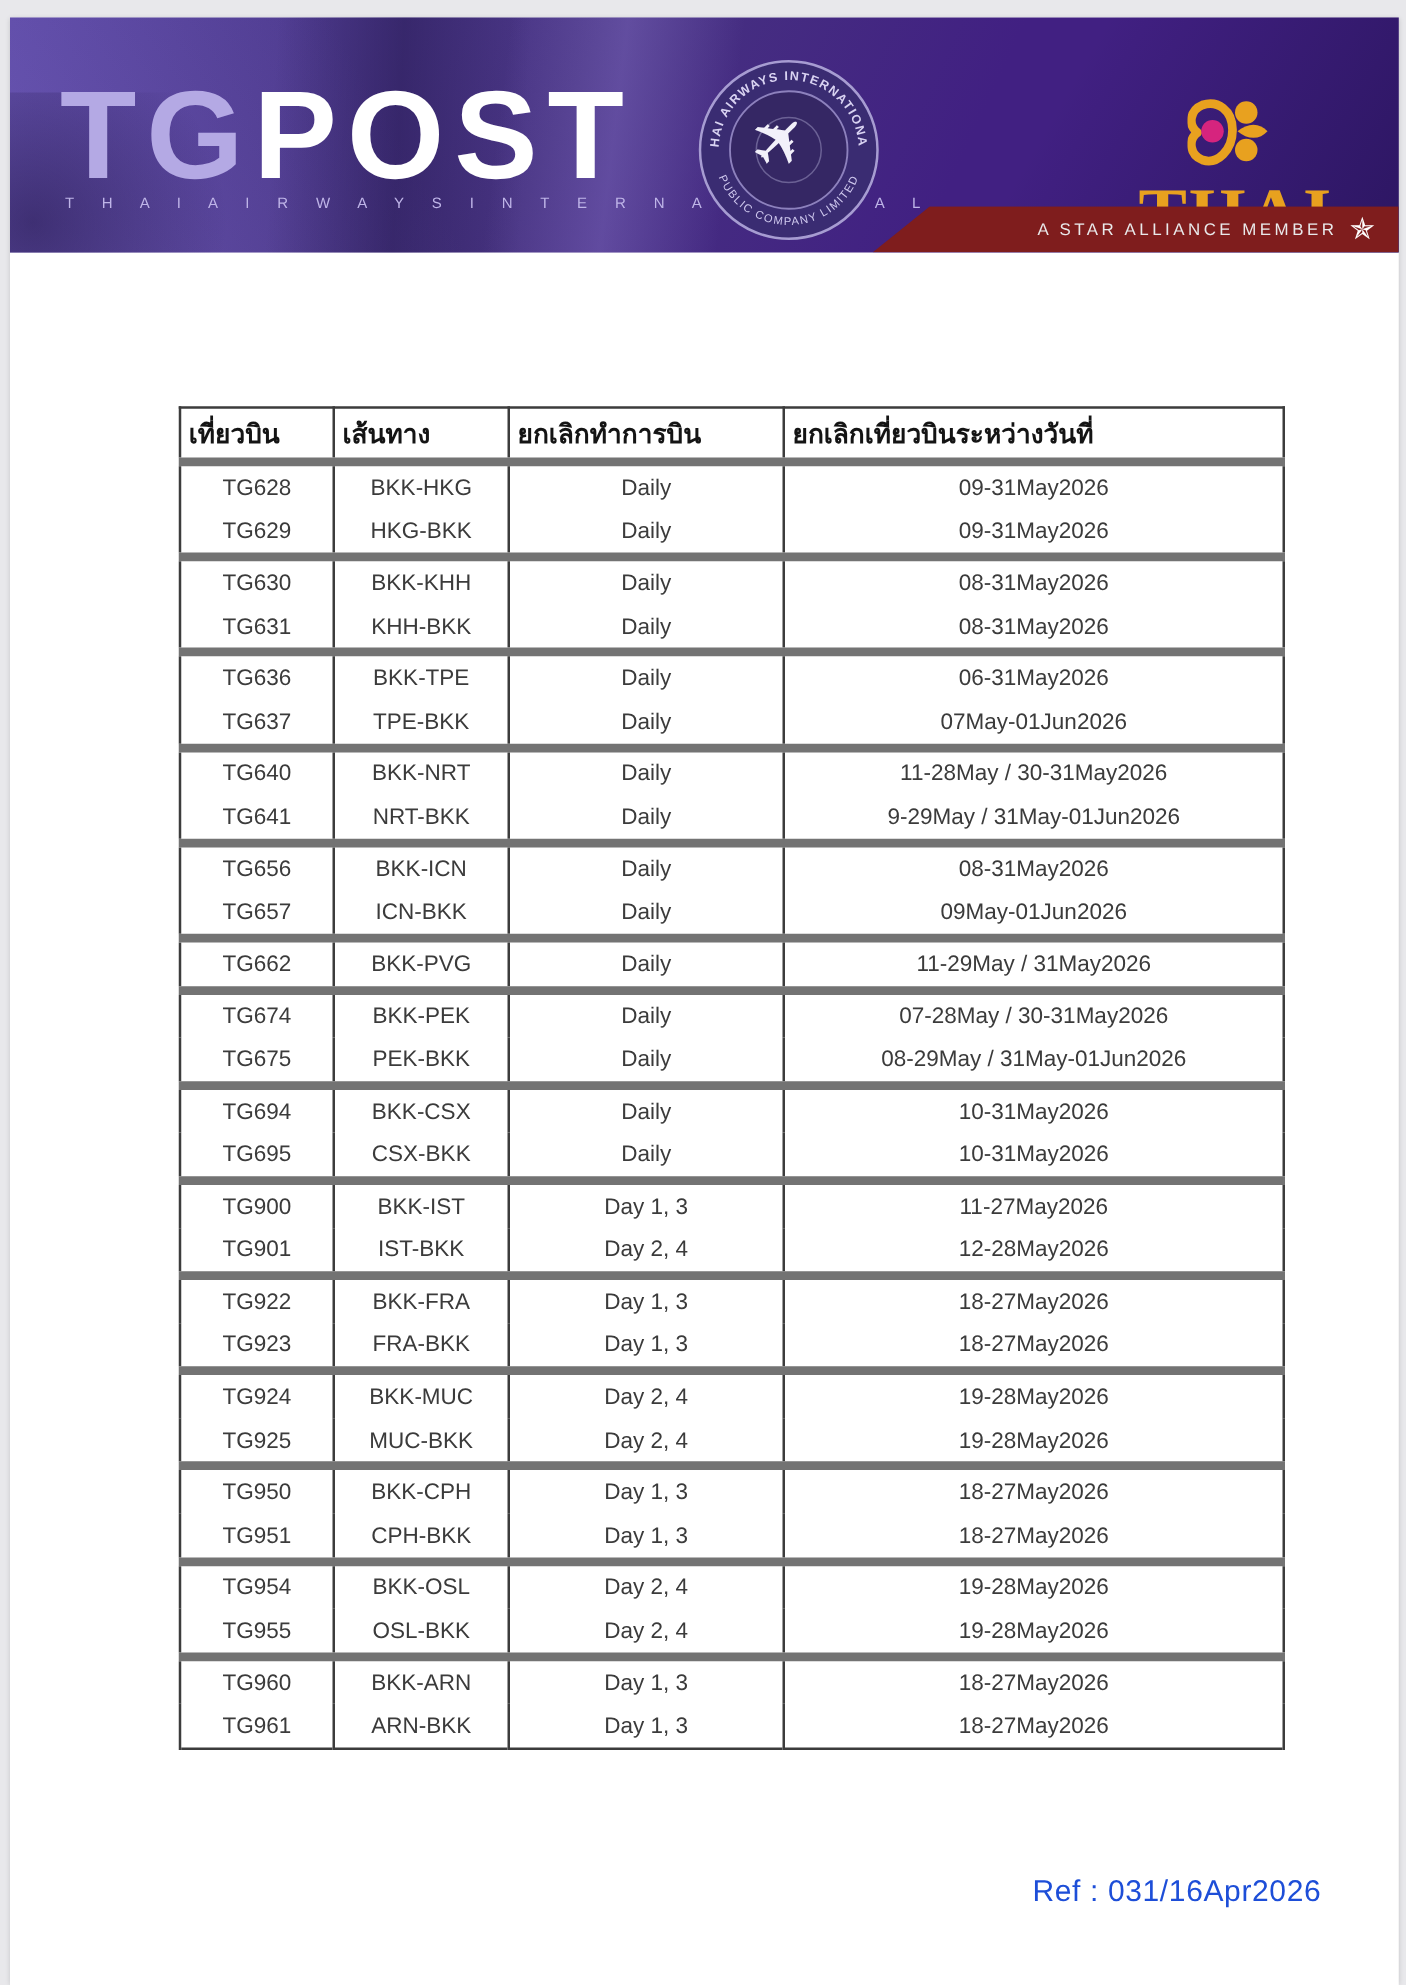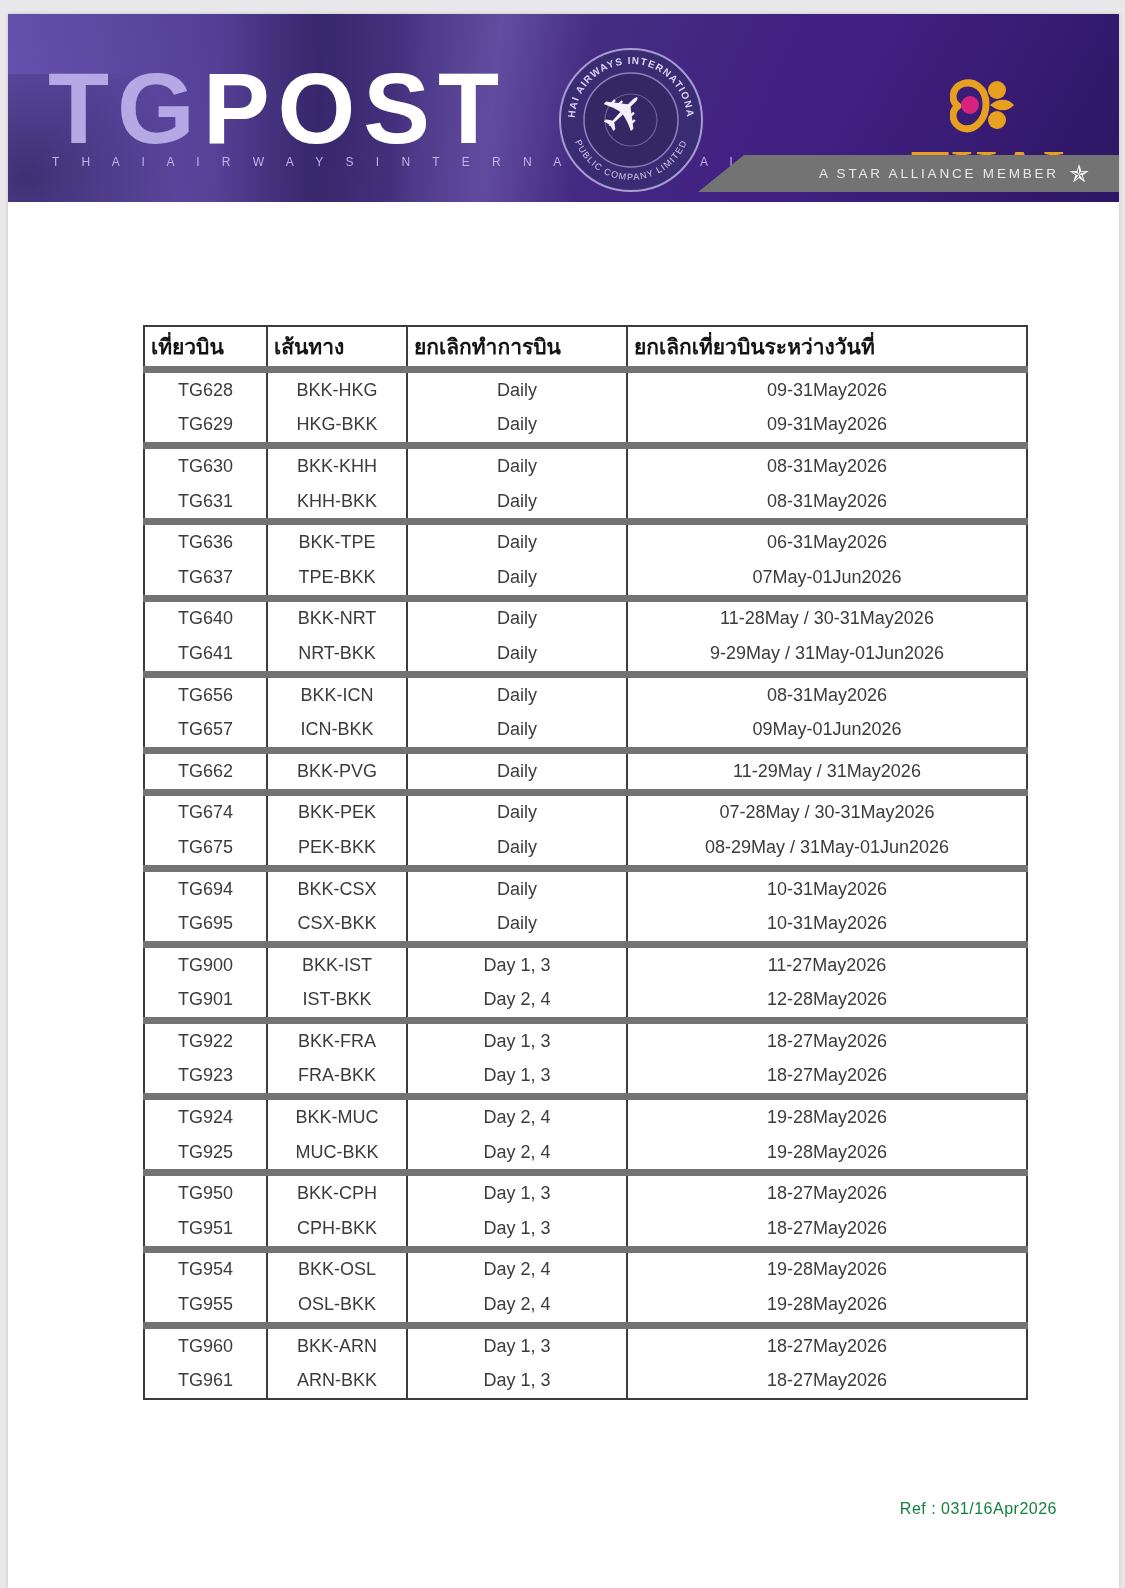--- a/index.html
+++ b/index.html
@@ -60,25 +60,25 @@
     display:flex; align-items:center; gap:6px;flex-direction:column;
   }
   .thai-logo .wordmark {
     font-family:"Liberation Serif","DejaVu Serif",serif;
     font-weight:bold; font-size:58px; letter-spacing:2px; color:#e8a11f;
     line-height:1;
   }
 
   
   .star-bar {
-    position:absolute; left:690px; right:0; top:141px; height:37px;
-    background:#737373;
+    position:absolute; left:690px; right:0; top:151px; height:37px;
+    background:#7f1d1d;
     clip-path:polygon(46px 0, 100% 0, 100% 100%, 0 100%);
     display:flex; align-items:center; justify-content:flex-end;
-    padding-right:30px; box-sizing:border-box;
+    padding-right:19px; box-sizing:border-box;
     z-index:5;
   }
   .star-bar .label {
     color:#e9e9ea; font-size:13.5px; letter-spacing:2.8px; white-space:nowrap;
   }
   .star-bar .star-icon {
     color:#ffffff; font-size:24px; margin-left:10px; line-height:1;
   }
 
   
@@ -106,21 +106,21 @@
   .flight-table tr.group-first td { border-top:7px solid #737373; }
 
   .col-flight { width:123px; }
   .col-route  { width:140px; }
   .col-days   { width:220px; }
   .col-dates  { width:400px; }
 
   
   .ref-note {
     position:absolute; right:62px; top:1486px;
-    font-size:16px; color:#15803d; letter-spacing:0.5px;
+    font-size:24px; color:#1d4ed8; letter-spacing:0.5px;
   }
 </style>
 </head>
 <body>
 
 <div class="page">
 
   <div class="banner">
     <div class="fold1"></div>
     <div class="fold2"></div>

